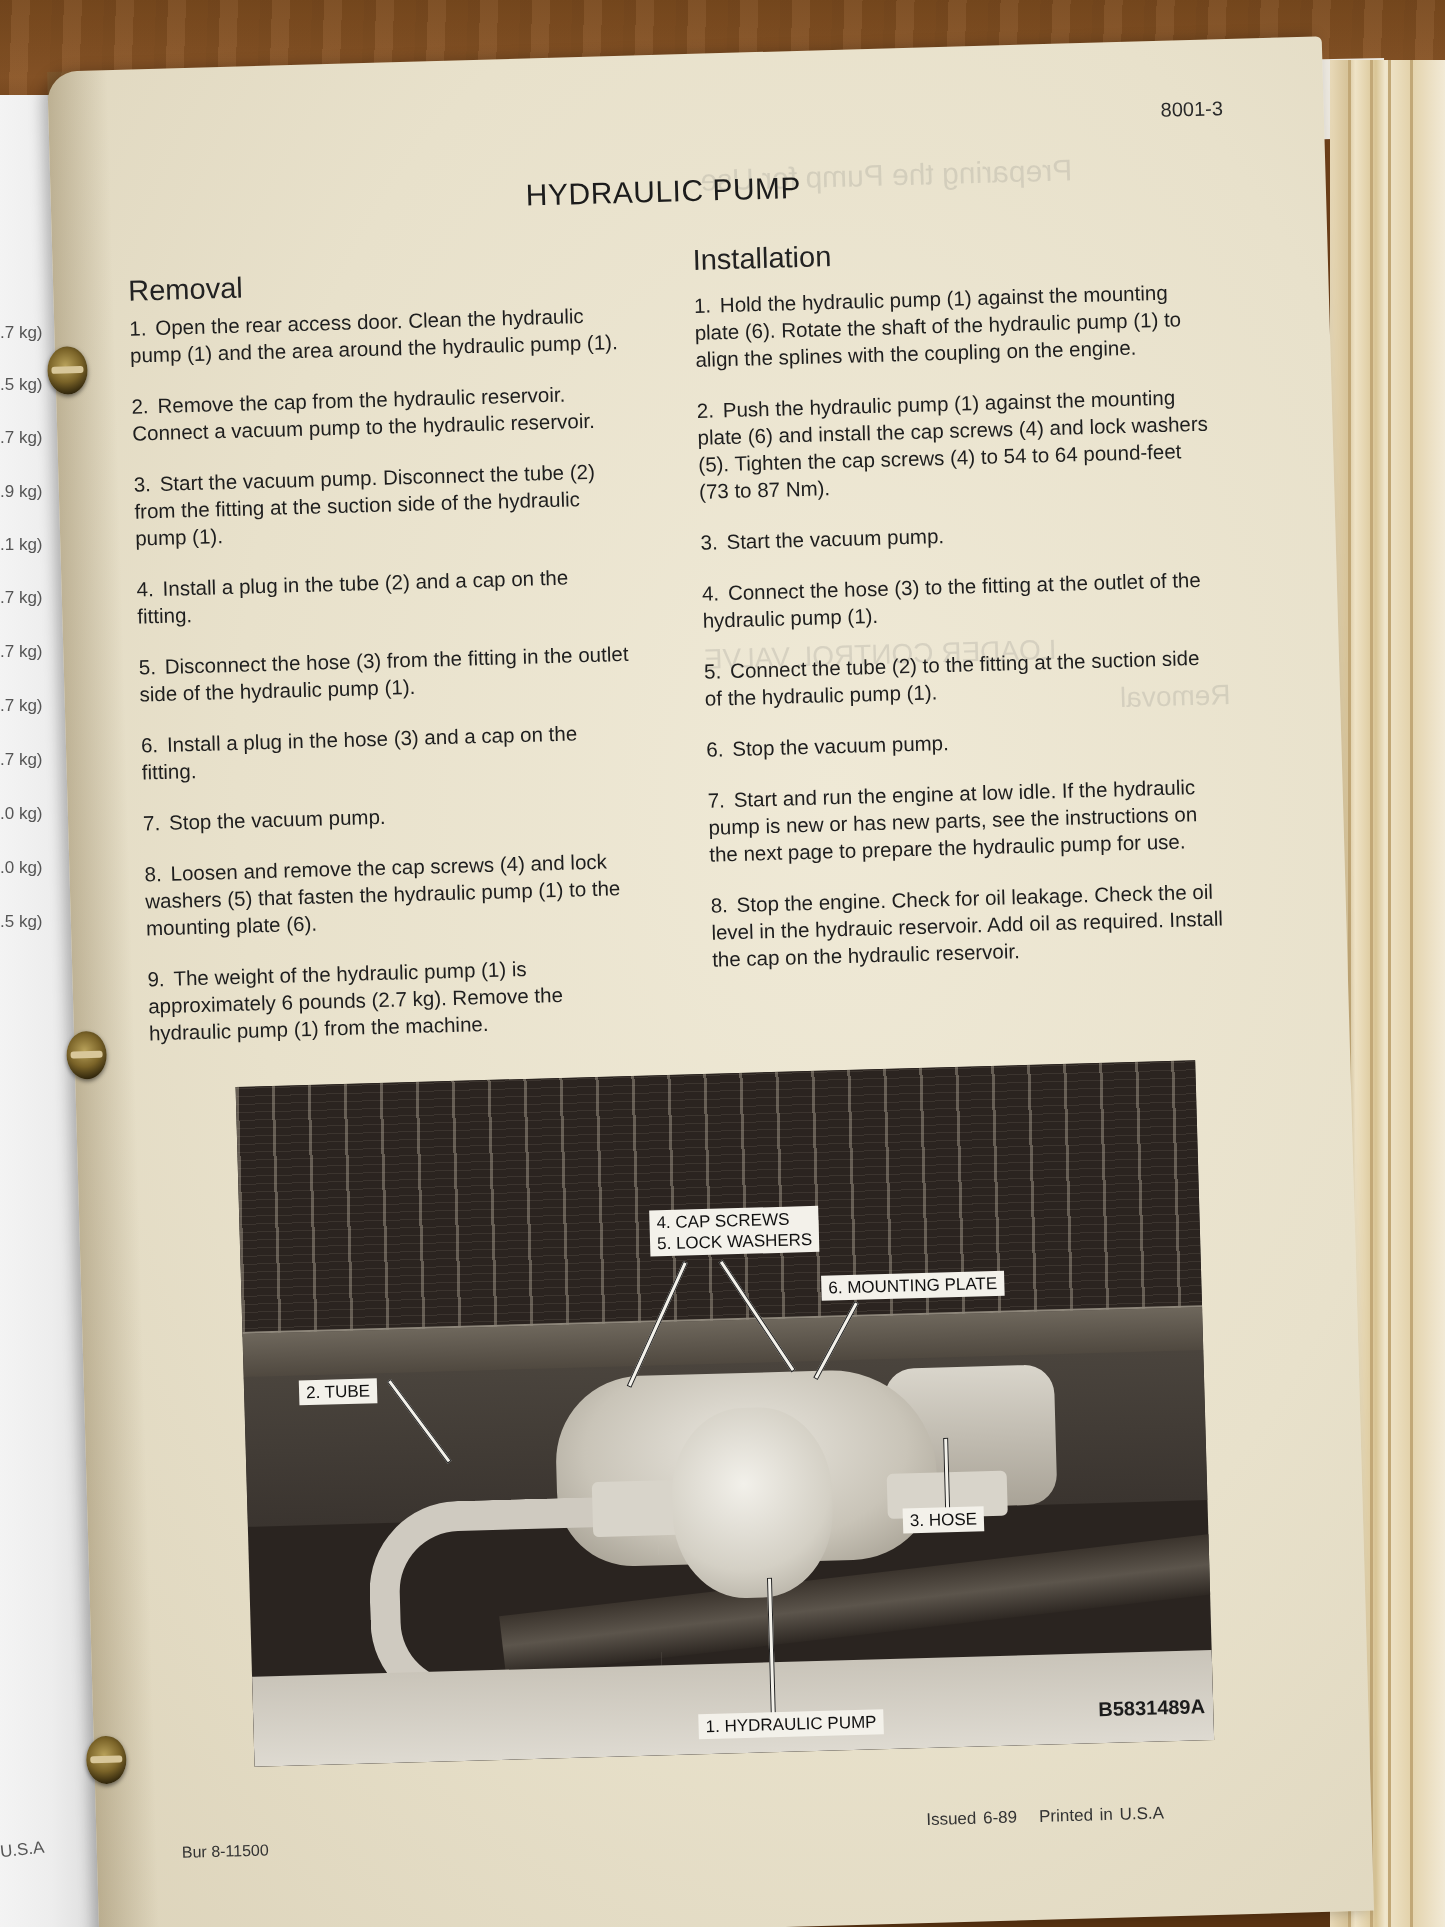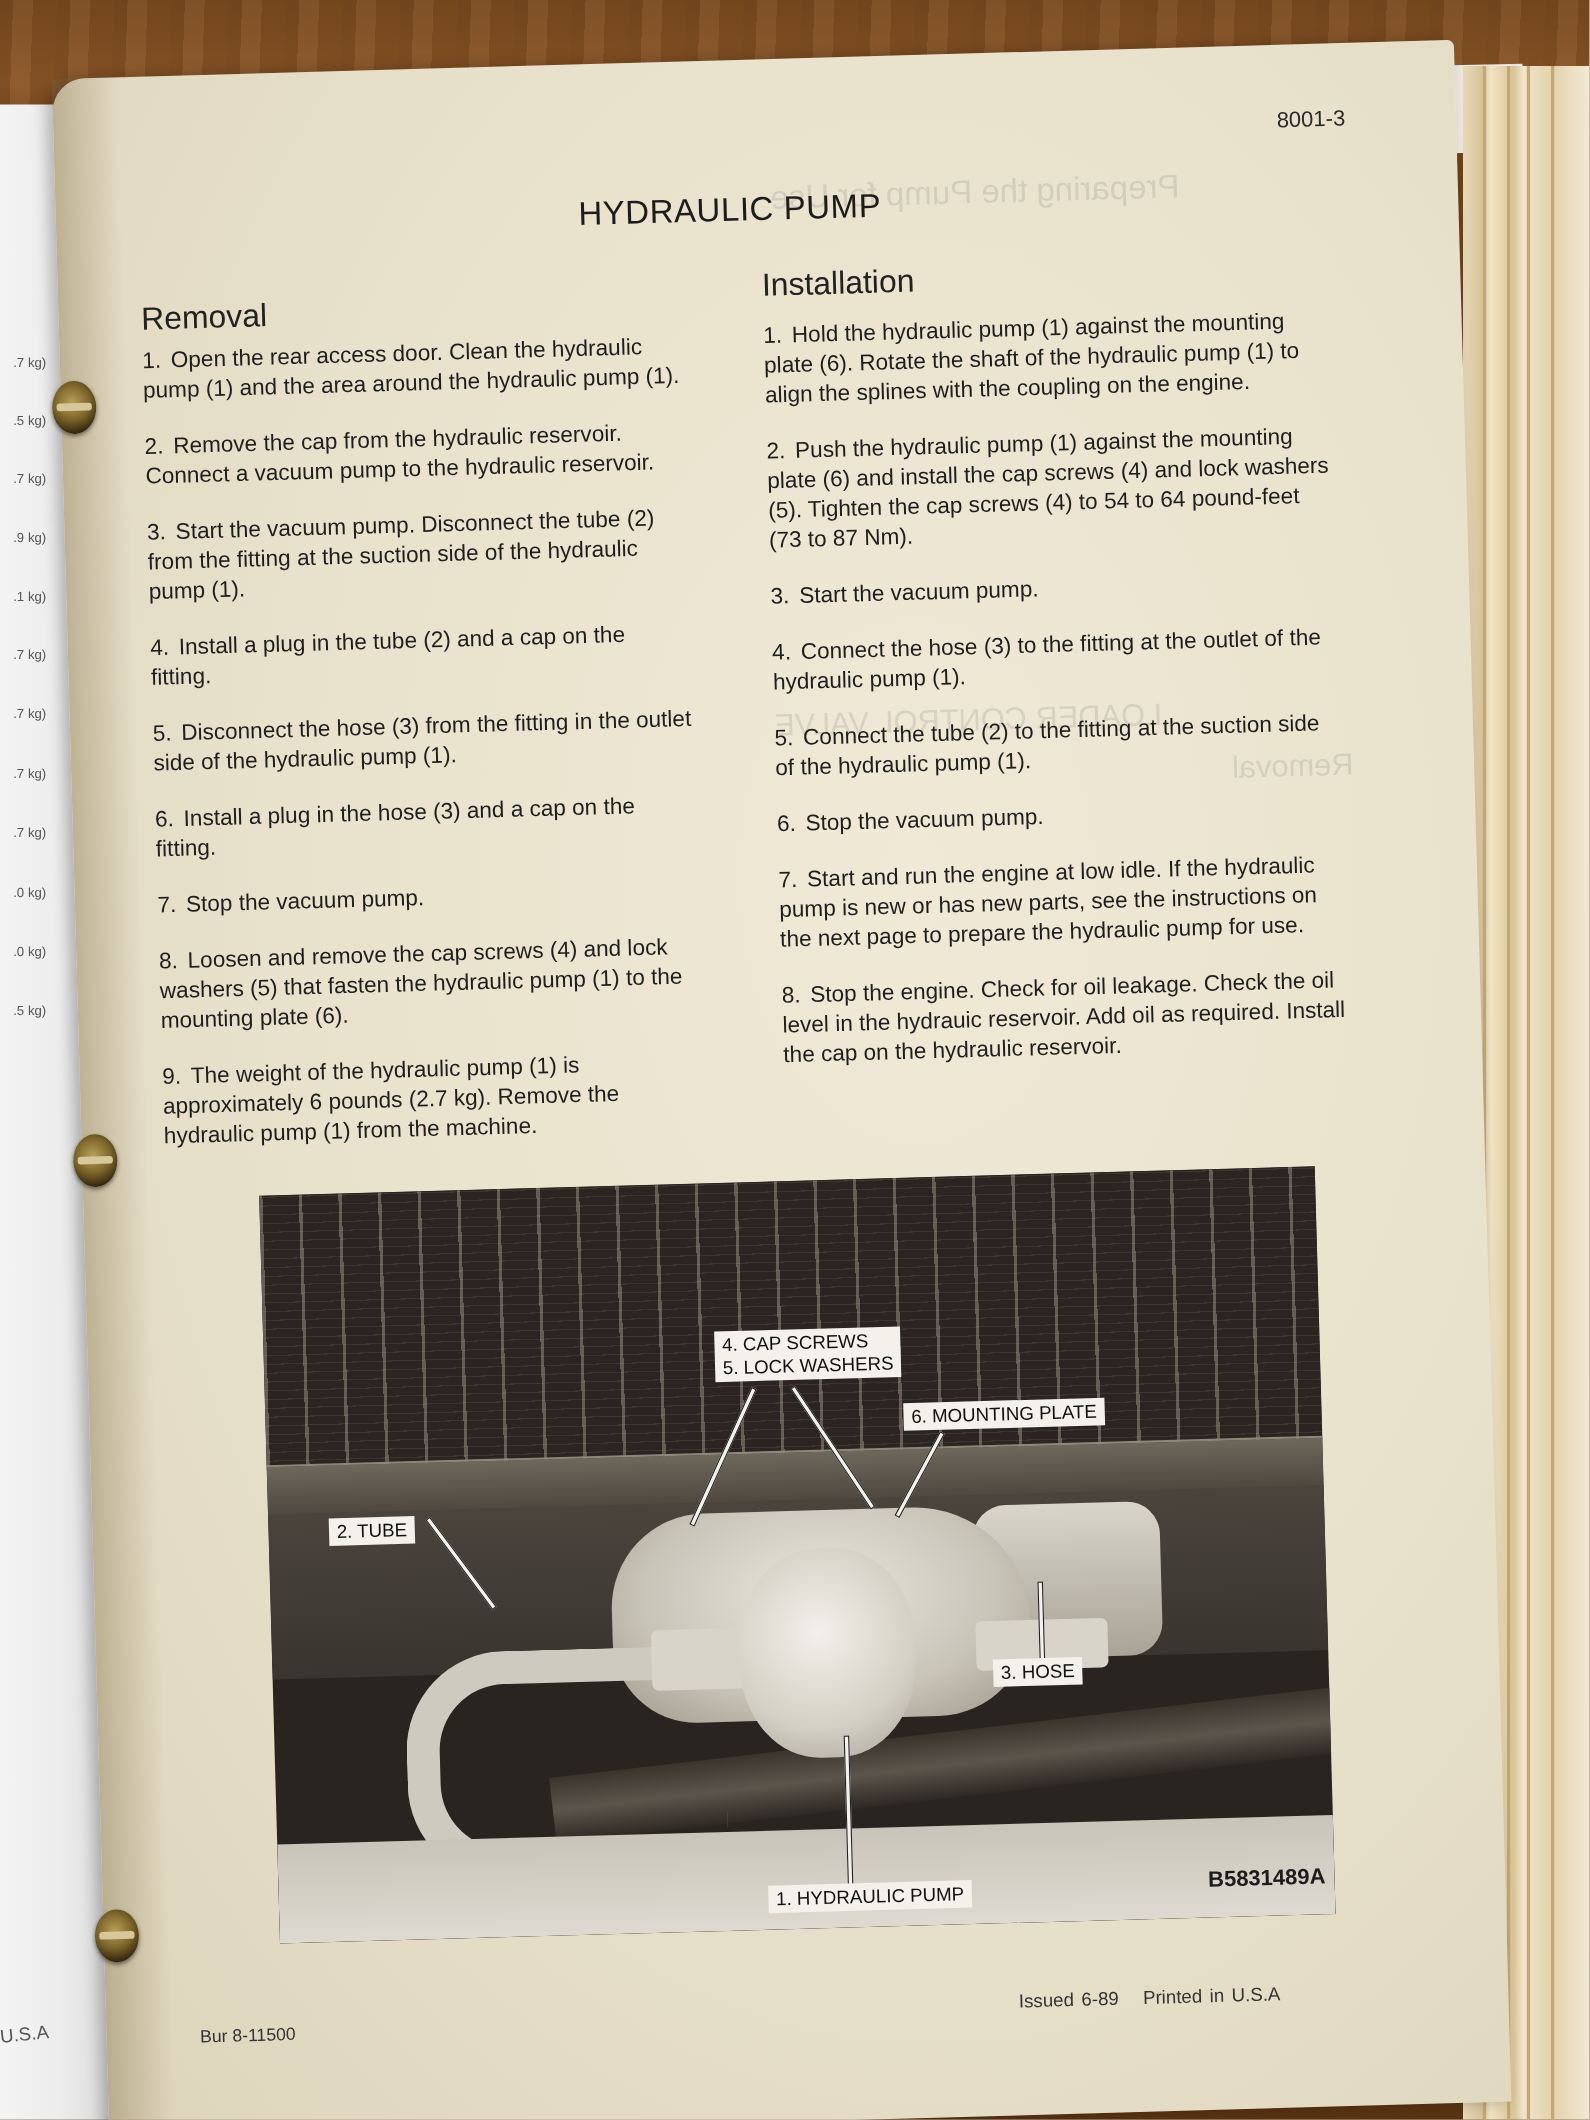--- a/index.html
+++ b/index.html
@@ -24,21 +24,21 @@
     position: absolute; left: 235px; top: 70px; width: 1150px; height: 80px;
     background: #ece8df; transform: rotate(-1.2deg);
   }
   
   .left-page {
     position: absolute; left: -20px; top: 95px; width: 120px; height: 1832px;
     background: linear-gradient(90deg, #f6f6f6 0%, #ededed 60%, #dcdcdc 100%);
     border-radius: 0 20px 0 0;
   }
   .left-page .kg {
-    position: absolute; left: 32px; font-size: 12px; color: #555;
+    position: absolute; left: 20px; font-size: 17px; color: #555;
   }
   .left-page .usa {
     position: absolute; left: 20px; top: 1745px; font-size: 17px; color: #555; transform: rotate(-6deg);
   }
   
   .main-page {
     position: absolute; left: 72px; top: 52px; width: 1275px; height: 1875px;
     background: radial-gradient(ellipse at 60% 40%, #efe9d6 0%, #e8e1cb 55%, #ddd4bb 100%);
     transform: rotate(-1.6deg); transform-origin: 700px 900px;
     border-radius: 30px 6px 0 0;

